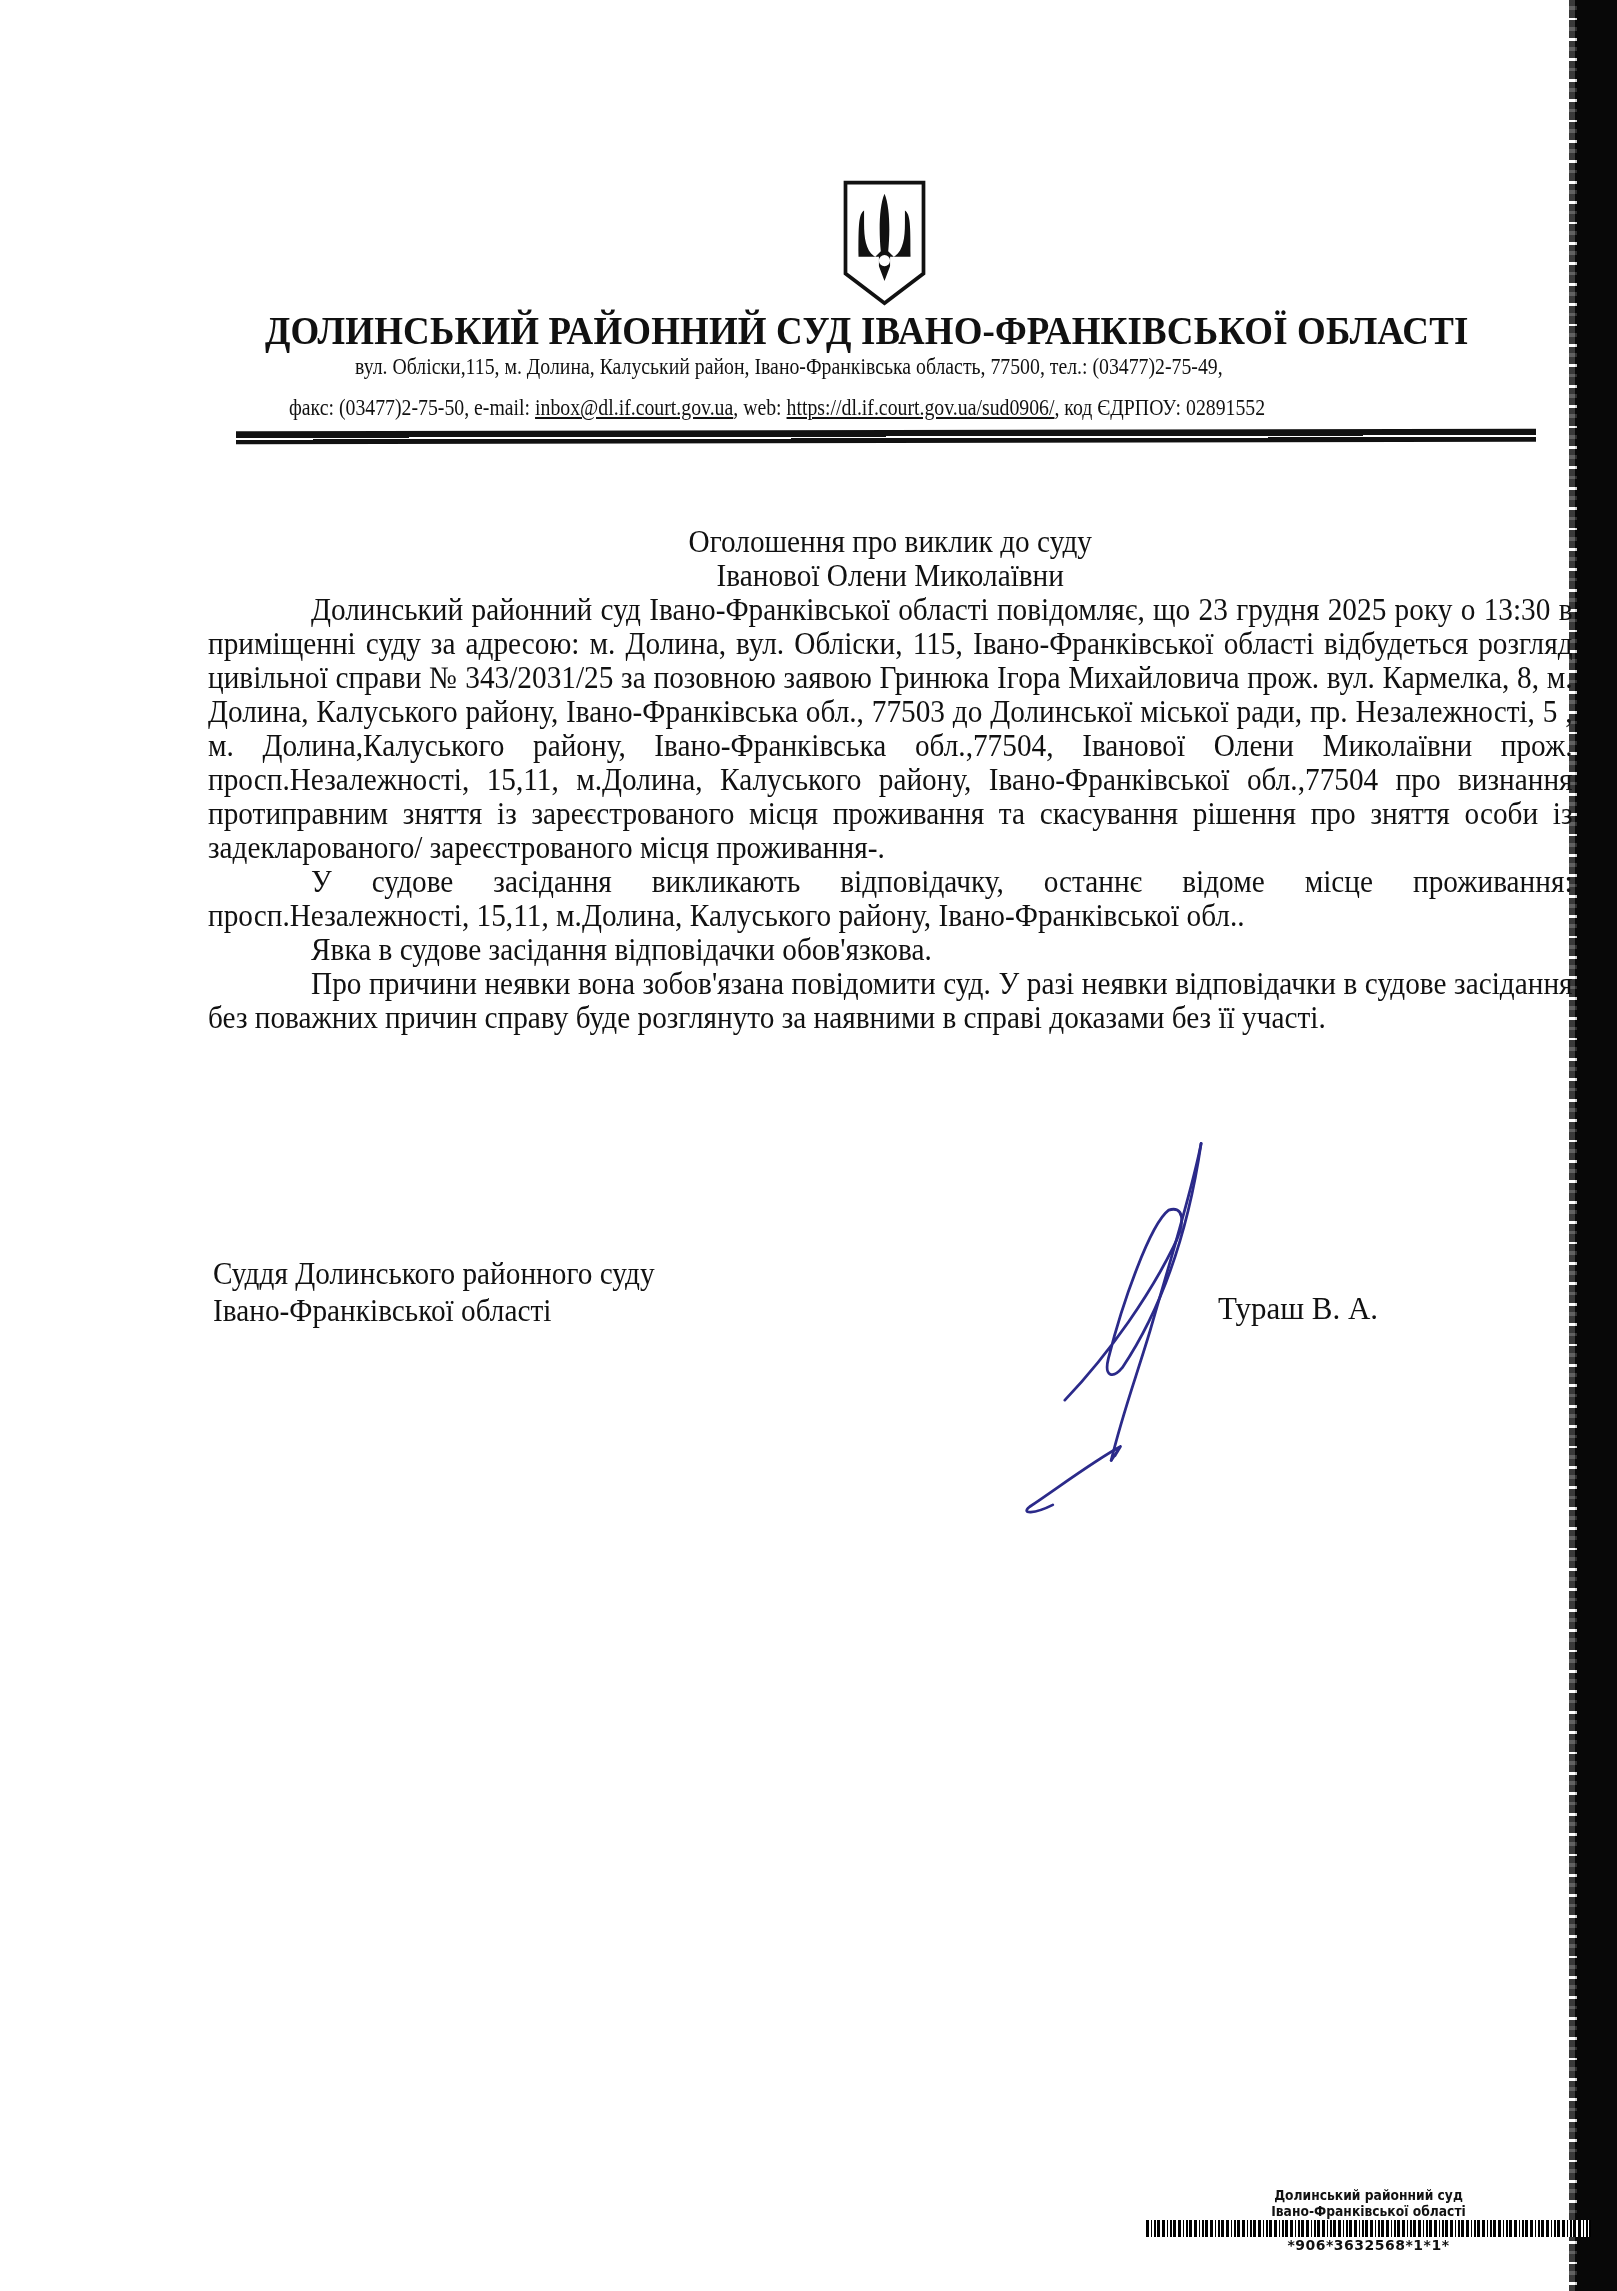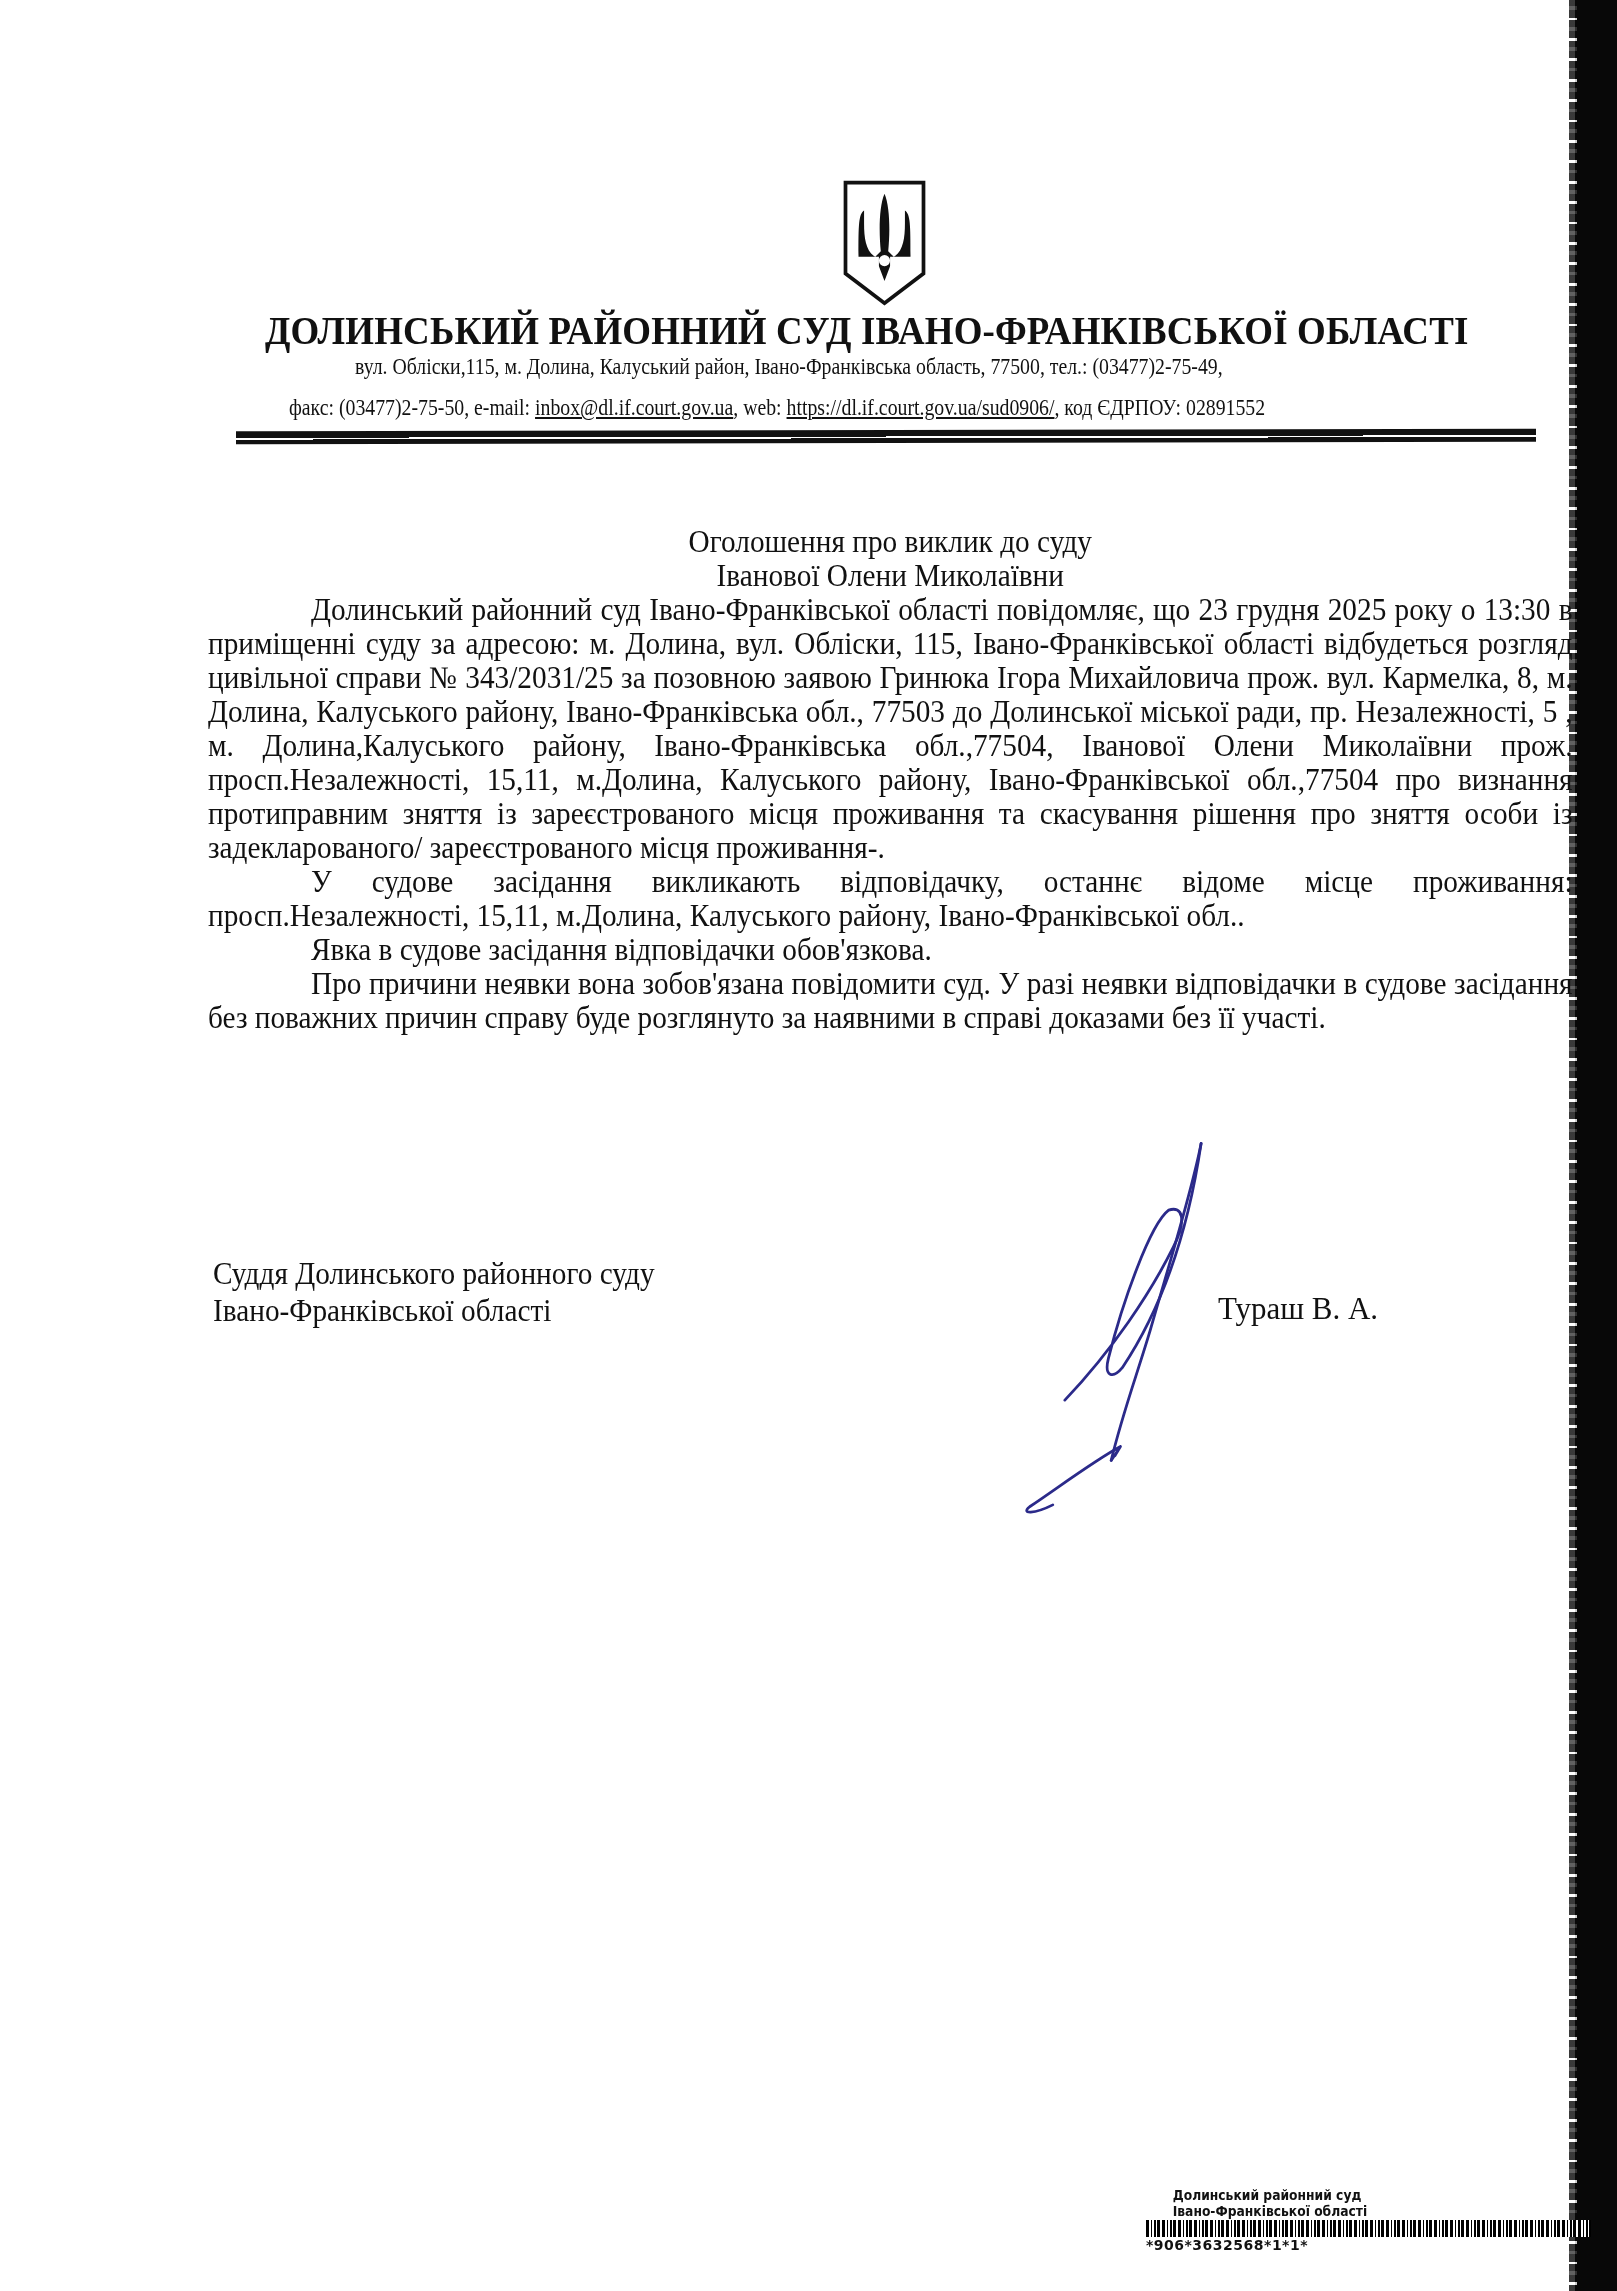--- a/index.html
+++ b/index.html
@@ -57,21 +57,21 @@
   }
   .judge-name {
     position: absolute; left: 1211px; top: 1291px;
     font-size: 31px; white-space: nowrap; margin-left: 7px;
   }
   .signature {
     position: absolute; left: 1011px; top: 1136px; width: 408px; height: 380px;
   }
   .stamp {
     position: absolute; left: 1146px; top: 2187px; width: 445px;
-    font-family: "DejaVu Sans", sans-serif; 
+    font-family: "DejaVu Sans", sans-serif; text-align: center;
   }
   .stamp-line { font-size: 14px; font-weight: bold; line-height: 16px; transform: scaleX(0.88); }
   .barcode {
     height: 16.7px; margin: 0.9px 0 0 0;
     background: repeating-linear-gradient(90deg,
       #000 0 2.8px, #fff 2.8px 4.6px, #000 4.6px 5.6px, #fff 5.6px 8.3px,
       #000 8.3px 10.2px, #fff 10.2px 11px, #000 11px 14px, #fff 14px 16px);
   }
   .barcode-text { font-size: 14px; font-weight: bold; line-height: 16px; letter-spacing: 0.5px; }
 </style>

